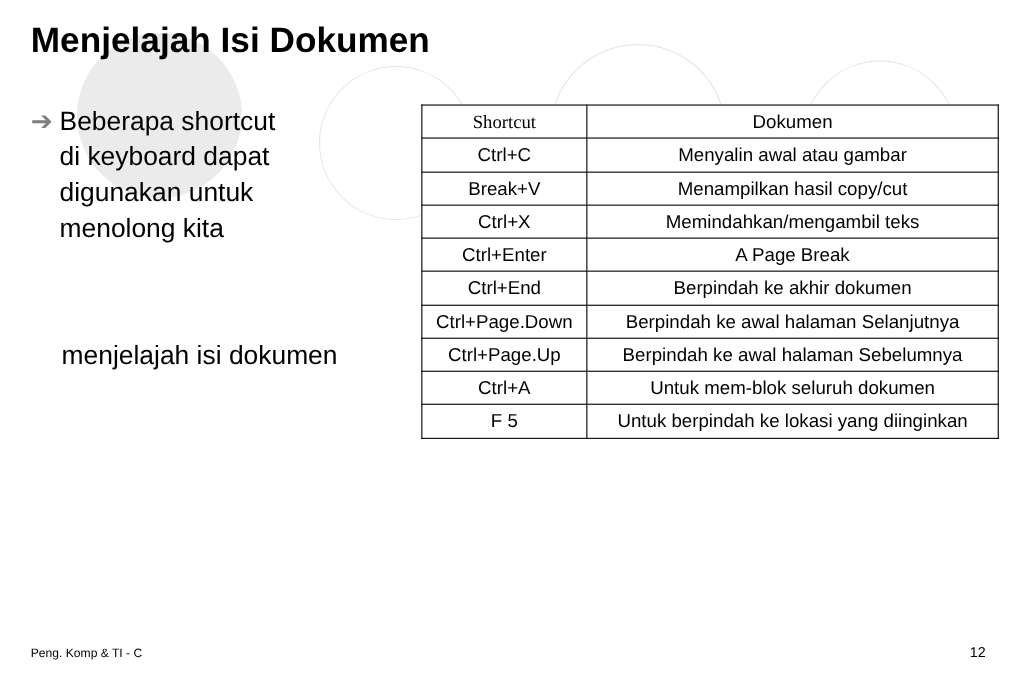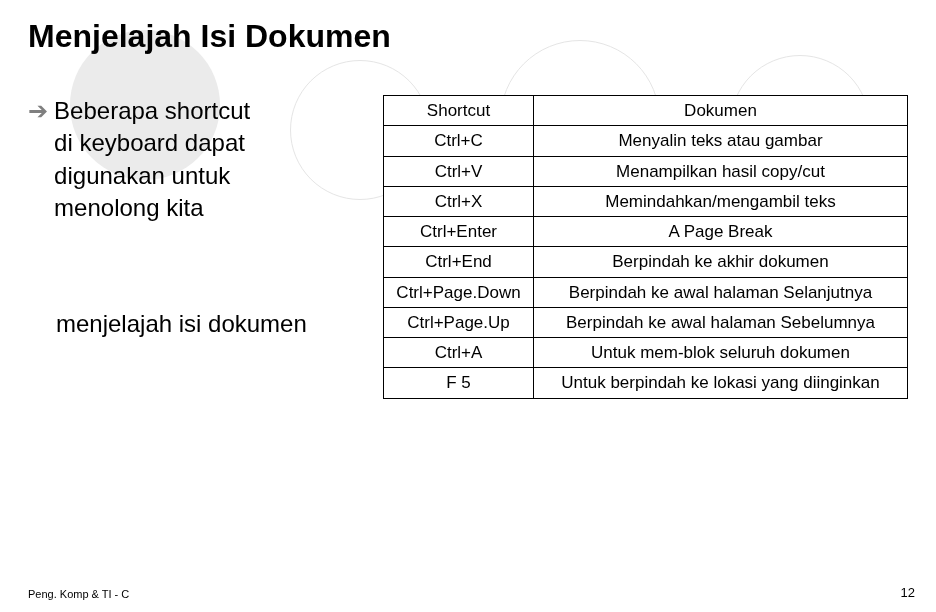--- a/index.html
+++ b/index.html
@@ -68,31 +68,31 @@
     padding: 4px 6px;
     font-size: 17px;
     text-align: center;
     vertical-align: top;
     line-height: 1.25;
   }
   th {
     font-weight: normal;
     text-align: center;
   }
-  th:first-child { width: 150px; }
+  th:first-child { width: 150px; font-family: Liberation Serif, serif; }
   .footer-left {
     position: absolute;
     left: 28px;
     bottom: 12px;
     font-size: 11px;
     color: #000;
   }
   .footer-right {
     position: absolute;
-    right: 21px;
+    right: 40px;
     bottom: 12px;
     font-size: 13px;
     color: #000;
   }
   .overflow-text {
     position: absolute;
     z-index: 2;
     font-size: 24px;
     color: #000;
     left: 56px;
@@ -129,24 +129,24 @@
     <table>
       <thead>
         <tr>
           <th>Shortcut</th>
           <th>Dokumen</th>
         </tr>
       </thead>
       <tbody id="tbody">
           <tr>
             <td>Ctrl+C</td>
-            <td>Menyalin teks atau gambar</td>
+            <td>Menyalin awal atau gambar</td>
           </tr>
           <tr>
-            <td>Ctrl+V</td>
+            <td>Break+V</td>
             <td>Menampilkan hasil copy/cut</td>
           </tr>
           <tr>
             <td>Ctrl+X</td>
             <td>Memindahkan/mengambil teks</td>
           </tr>
           <tr>
             <td>Ctrl+Enter</td>
             <td>A Page Break</td>
           </tr>

